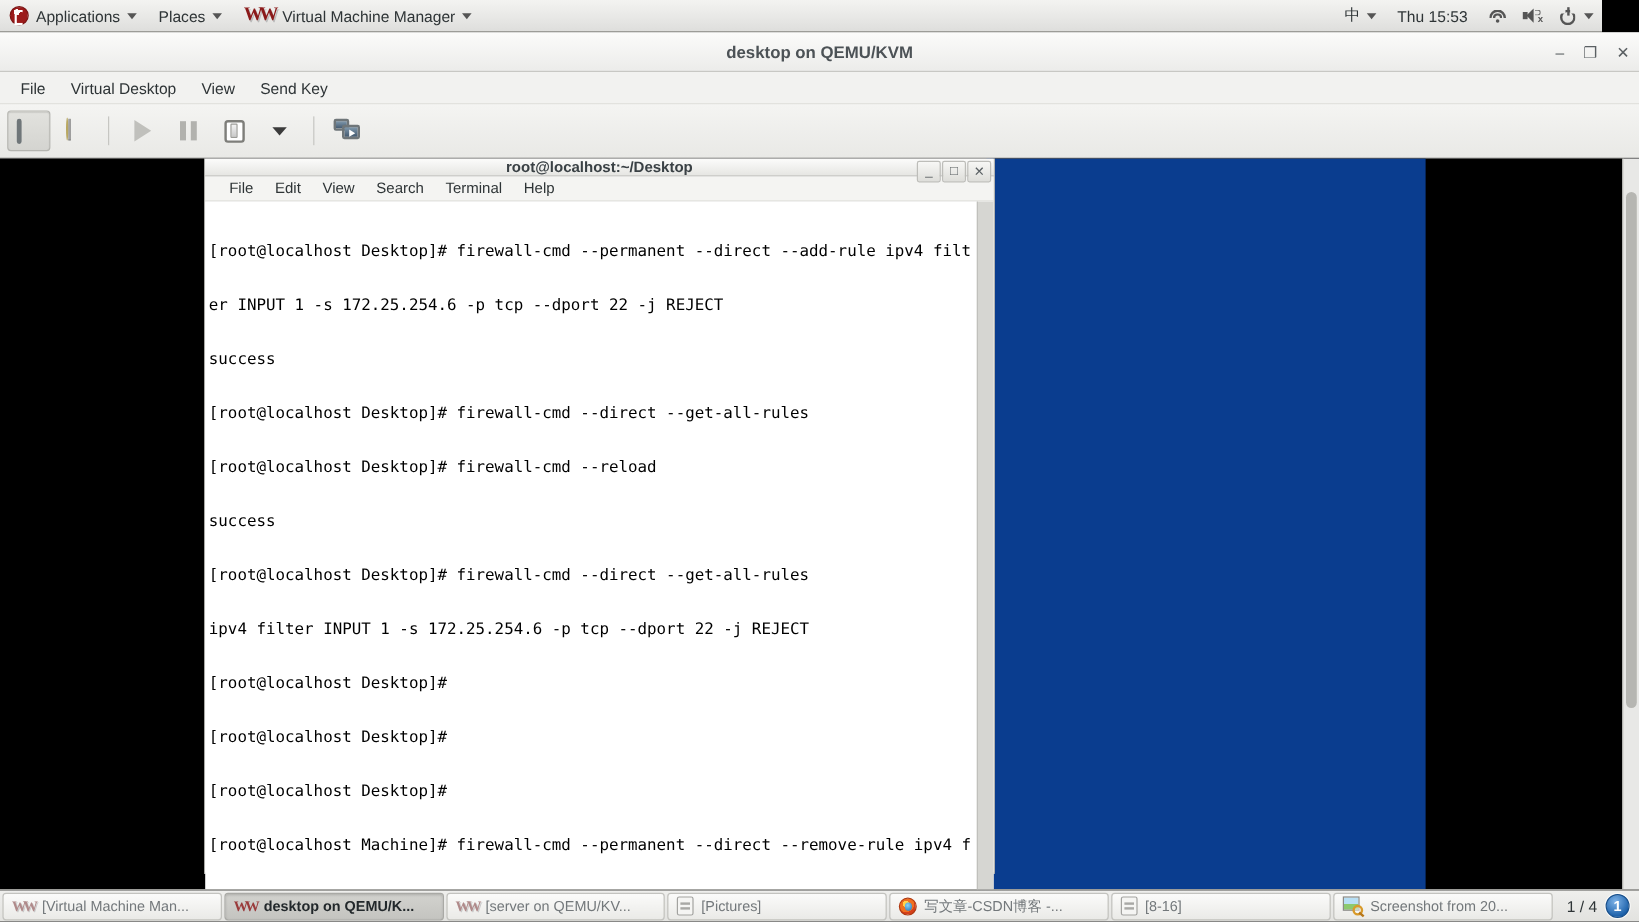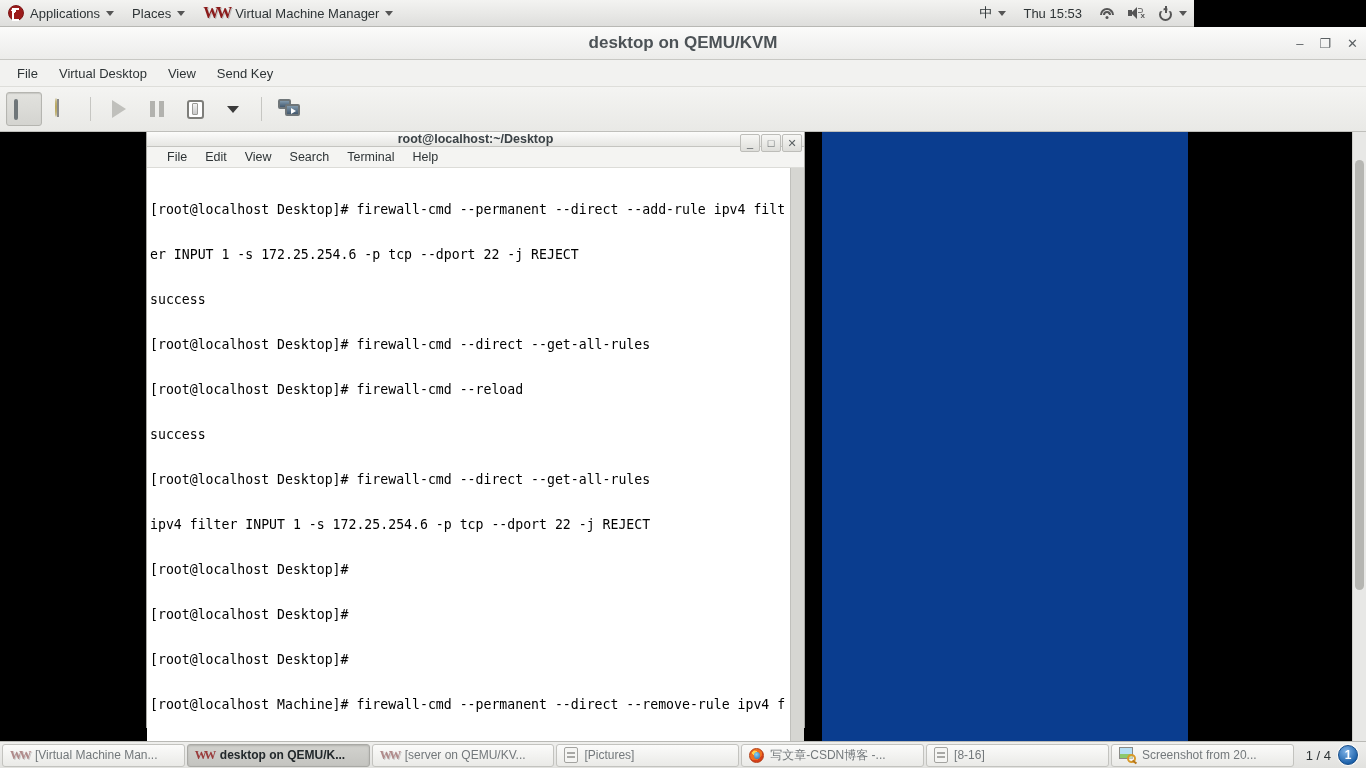--- a/index.html
+++ b/index.html
@@ -6,21 +6,21 @@
   html, body {
     width: 1366px; height: 768px;
     overflow: hidden;
     font-family: "Liberation Sans", sans-serif;
     background: #000;
   }
 
   
   #gnome-panel {
     position: absolute; top: 0; left: 0;
-    width: 1194px; height: 27px;
+    width: 1335px; height: 27px;
     background: linear-gradient(to bottom, #f3f3f1 0%, #e8e8e6 55%, #dededc 100%);
     border-bottom: 1px solid #b8b8b4;
     display: flex; align-items: center;
     font-size: 13px; color: #2e3436;
   }
   .panel-item {
     display: flex; align-items: center; gap: 6px;
     height: 27px; padding: 0 9px;
     white-space: nowrap;
   }
@@ -112,21 +112,21 @@
     background: #f0f0ee;
     display: flex; flex-direction: column;
   }
   #vmm-titlebar {
     height: 33px; position: relative;
     background: linear-gradient(to bottom, #fbfbfa 0%, #ececea 100%);
     border-bottom: 1px solid #c8c8c4;
     display: flex; align-items: center; justify-content: center;
   }
   #vmm-title {
-    font-size: 17px; font-weight: bold; color: #4c5256;
+    font-size: 14px; font-weight: bold; color: #4c5256;
   }
   #vmm-wbtns {
     position: absolute; right: 8px; top: 0; height: 33px;
     display: flex; align-items: center; gap: 16px;
     color: #5b6063; font-size: 13px;
   }
   #vmm-wbtns span { cursor: default; line-height: 1; }
 
   #vmm-menubar {
     height: 27px; display: flex; align-items: center;
@@ -227,21 +227,21 @@
     position: absolute; right: 0; top: 0; width: 14px; height: 100%;
     background: #e8e8e6; border-left: 1px solid #cfcfcb;
   }
   #vmm-scroll-thumb {
     position: absolute; right: 2px; top: 28px; width: 9px; height: 430px;
     background: #b6b6b2; border-radius: 5px;
   }
 
   
   #term-window {
-    position: absolute; left: 146px; top: 0;
+    position: absolute; left: 170px; top: 0;
     width: 659px; height: 596px;
     background: #ffffff;
     border: 1px solid #a9a9a5;
     border-top: none;
     display: flex; flex-direction: column;
     font-family: "DejaVu Sans Mono", monospace;
   }
   #term-titlebar {
     height: 24px; position: relative;
     background: linear-gradient(to bottom,#fcfcfb,#e6e6e3);

